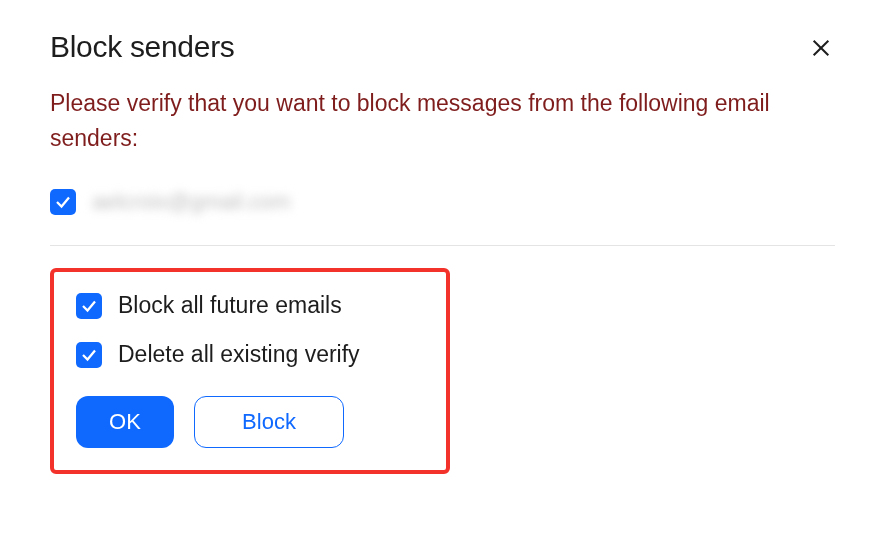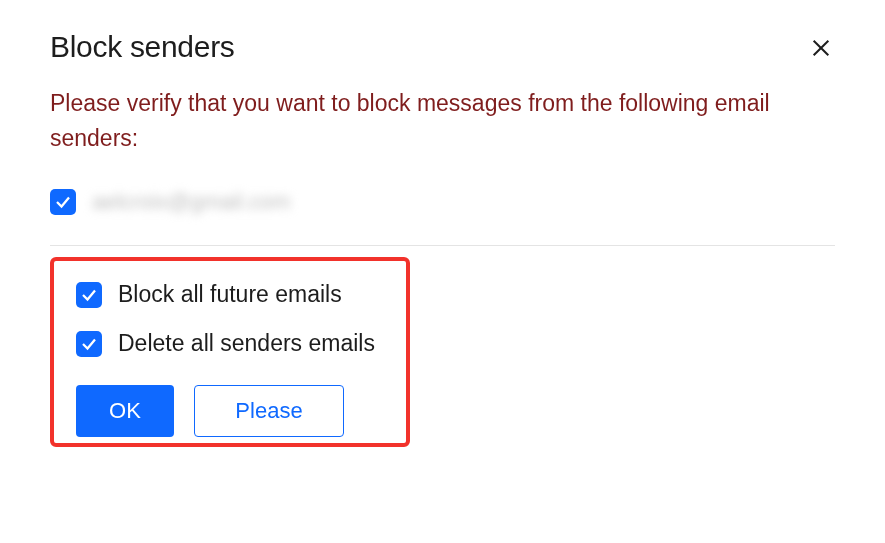--- a/index.html
+++ b/index.html
@@ -78,25 +78,25 @@
       filter: blur(5px);
       user-select: none;
     }
     .divider {
       margin-top: 30px;
       border: none;
       border-top: 1px solid #e4e4e4;
       width: 100%;
     }
     .highlight-box {
-      margin-top: 11px;
+      margin-top: 22px;
       border: 4px solid #f2322b;
       border-radius: 6px;
-      padding: 20px 22px 6px 22px;
-      width: 360px;
+      padding: 20px 22px 22px 22px;
+      width: 400px;
     }
     .option-row {
       display: flex;
       align-items: center;
       gap: 16px;
       margin-bottom: 22px;
     }
     .option-label {
       font-size: 23px;
       color: #1d1d1d;
@@ -104,21 +104,21 @@
     .button-row {
       display: flex;
       gap: 20px;
       margin-top: 28px;
     }
     .btn {
       height: 52px;
       padding: 0 32px;
       font-size: 22px;
       font-weight: 500;
-      border-radius: 4px;
+      border-radius: 12px;
       cursor: pointer;
       display: inline-flex;
       align-items: center;
       justify-content: center;
       min-width: 98px;
     }
     .btn-primary {
       background: #0f69ff;
       color: #ffffff;
       border: none;
@@ -166,21 +166,21 @@
     </div>
     <span class="option-label">Block all future emails</span>
   </div>
 
   <div class="option-row">
     <div class="checkbox">
       <svg viewBox="0 0 24 24">
         <polyline points="4,12 10,18 20,6"></polyline>
       </svg>
     </div>
-    <span class="option-label">Delete all senders emails</span>
+    <span class="option-label">Delete all existing verify</span>
   </div>
 
   <div class="button-row">
     <button class="btn btn-primary">OK</button>
-    <button class="btn btn-secondary">Please</button>
+    <button class="btn btn-secondary">Block</button>
   </div>
 
 </div>
 
 </body></html>

